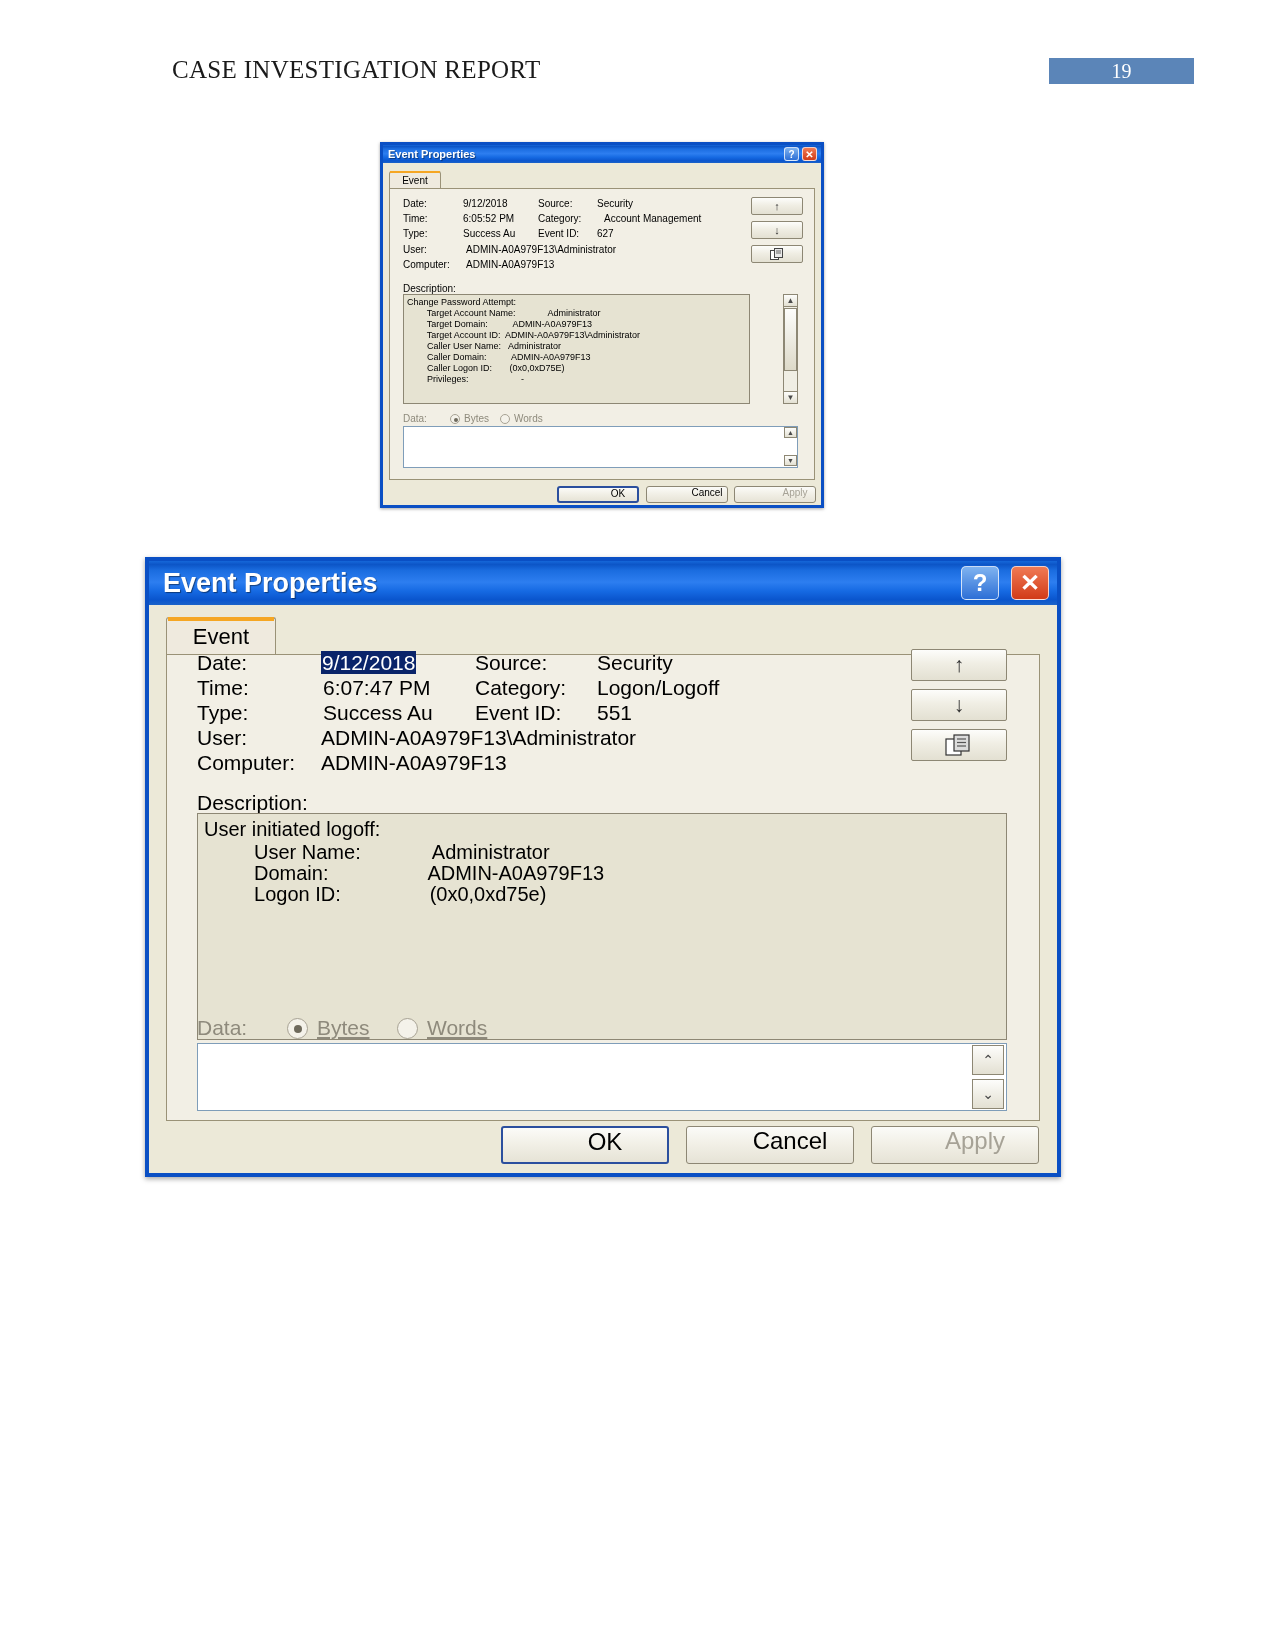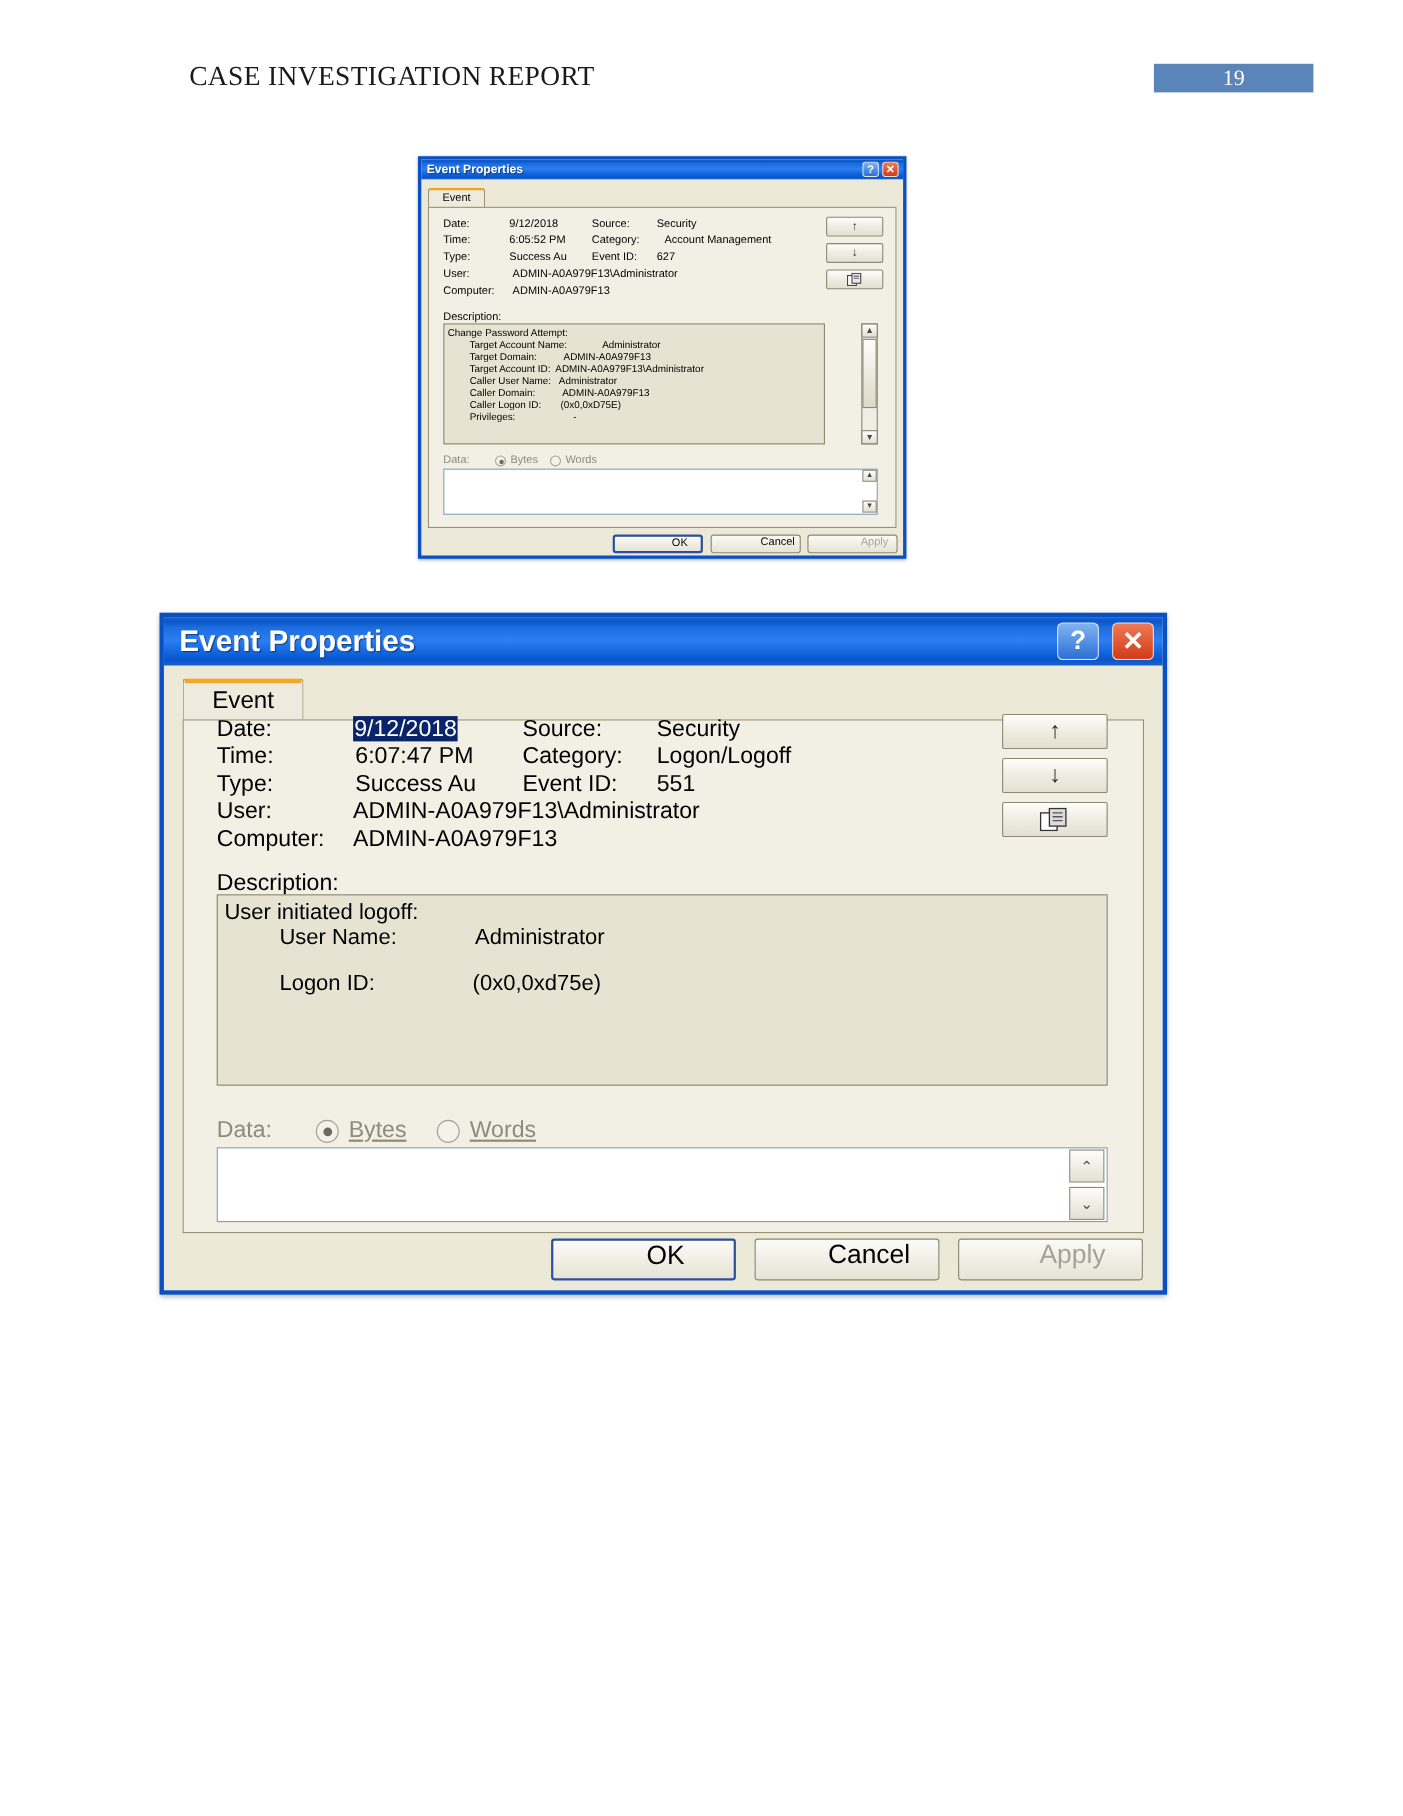--- a/index.html
+++ b/index.html
@@ -372,23 +372,24 @@
   <div class="fld" style="left:448px; top:140px;">551</div>
 
   <div class="fld" style="left:48px; top:165px;">User:</div>
   <div class="fld" style="left:172px; top:165px;">ADMIN-A0A979F13\Administrator</div>
 
   <div class="fld" style="left:48px; top:190px;">Computer:</div>
   <div class="fld" style="left:172px; top:190px;">ADMIN-A0A979F13</div>
 
   <div class="fld" style="left:48px; top:230px;">Description:</div>
 
-  <div class="desc-box" style="left:48px; top:252px; width:810px; height:174px;">
+  <div class="desc-box" style="left:48px; top:252px; width:810px; height:227px;">
     <div class="desc-line" style="left:6px;  top:4px;">User initiated logoff:</div>
     <div class="desc-line" style="left:6px;  top:27px;">         User Name:             Administrator</div>
+    <div class="desc-line" style="left:6px;  top:48px;">         Domain:                  ADMIN-A0A979F13</div>
     <div class="desc-line" style="left:6px;  top:69px;">         Logon ID:                (0x0,0xd75e)</div>
   </div>
 
   <div class="fld" style="left:48px; top:455px; color:#8e8a7c;">Data:</div>
   <div class="radio-outer" style="left:138px; top:457px; width:21px; height:21px;">
     <div class="radio-dot" style="left:6px; top:6px; width:8px; height:8px;"></div>
   </div>
   <div class="fld u" style="left:168px; top:455px; color:#8e8a7c;">Bytes</div>
   <div class="radio-outer" style="left:248px; top:457px; width:21px; height:21px;"></div>
   <div class="fld u" style="left:278px; top:455px; color:#8e8a7c;">Words</div>

